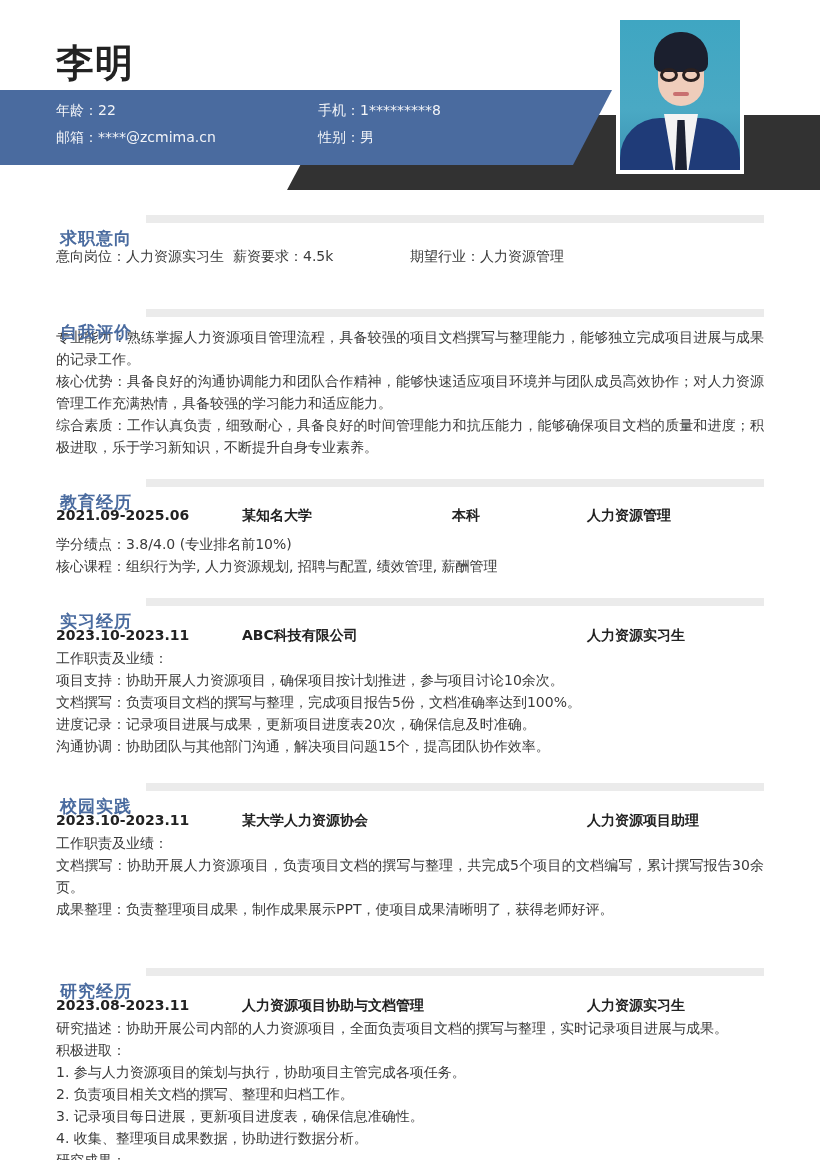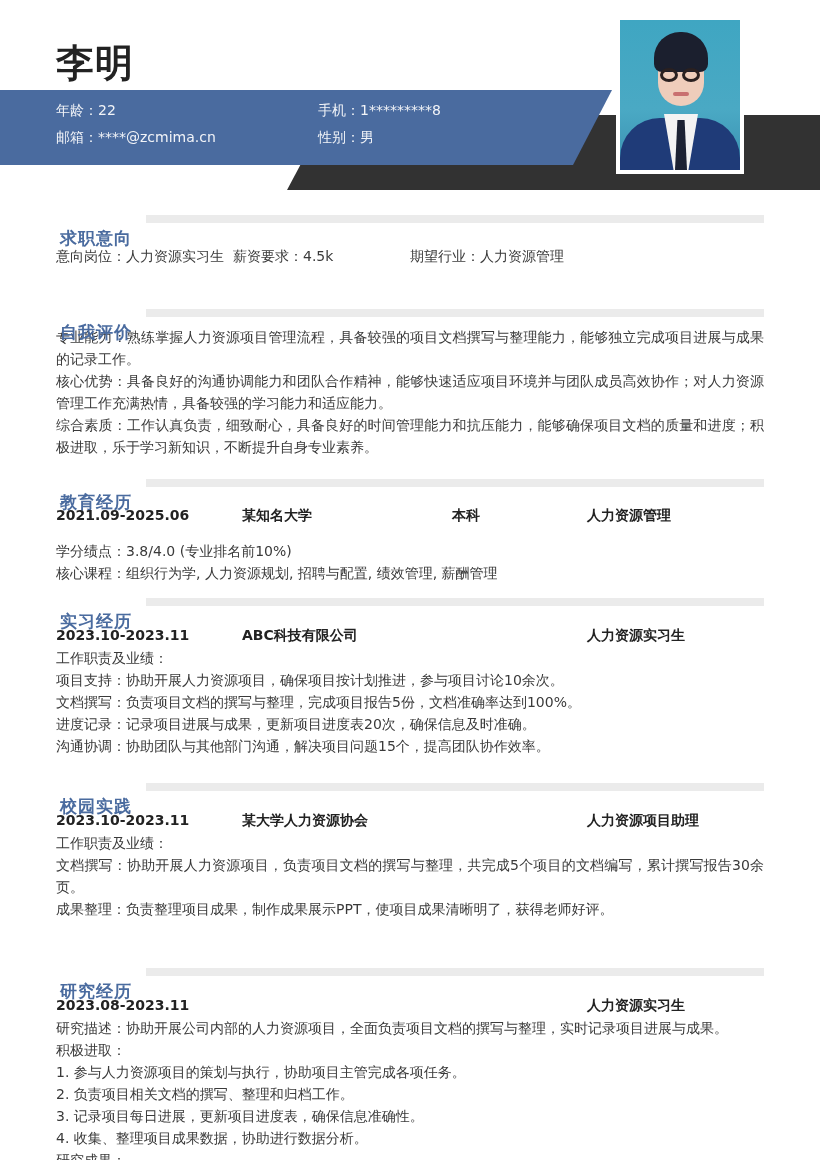--- a/index.html
+++ b/index.html
@@ -101,21 +101,21 @@
   <div class="sec-head">
     <div class="sec-title">教育经历</div>
     <div class="sec-bar"></div>
   </div>
   <div class="row bold-row" style="margin-top:8px;">
     <span class="c1">2021.09-2025.06</span>
     <span class="c2">某知名大学</span>
     <span class="c3">本科</span>
     <span class="c4">人力资源管理</span>
   </div>
-  <div class="txt" style="margin-top:14px;">
+  <div class="txt" style="margin-top:7px;">
     <div>学分绩点：3.8/4.0 (专业排名前10%)</div>
     <div>核心课程：组织行为学, 人力资源规划, 招聘与配置, 绩效管理, 薪酬管理</div>
   </div>
 </div>
 
 <div class="section" style="top:591px;">
   <div class="sec-head">
     <div class="sec-title">实习经历</div>
     <div class="sec-bar"></div>
   </div>
@@ -150,20 +150,21 @@
   </div>
 </div>
 
 <div class="section" style="top:961px;">
   <div class="sec-head">
     <div class="sec-title">研究经历</div>
     <div class="sec-bar"></div>
   </div>
   <div class="row bold-row" style="margin-top:9px;">
     <span class="c1">2023.08-2023.11</span>
+    <span class="c2">人力资源项目协助与文档管理</span>
     <span class="c4">人力资源实习生</span>
   </div>
   <div class="txt" style="margin-top:1px;">
     <div>研究描述：协助开展公司内部的人力资源项目，全面负责项目文档的撰写与整理，实时记录项目进展与成果。</div>
     <div>积极进取：</div>
     <div>1. 参与人力资源项目的策划与执行，协助项目主管完成各项任务。</div>
     <div>2. 负责项目相关文档的撰写、整理和归档工作。</div>
     <div>3. 记录项目每日进展，更新项目进度表，确保信息准确性。</div>
     <div>4. 收集、整理项目成果数据，协助进行数据分析。</div>
     <div>研究成果：</div>

